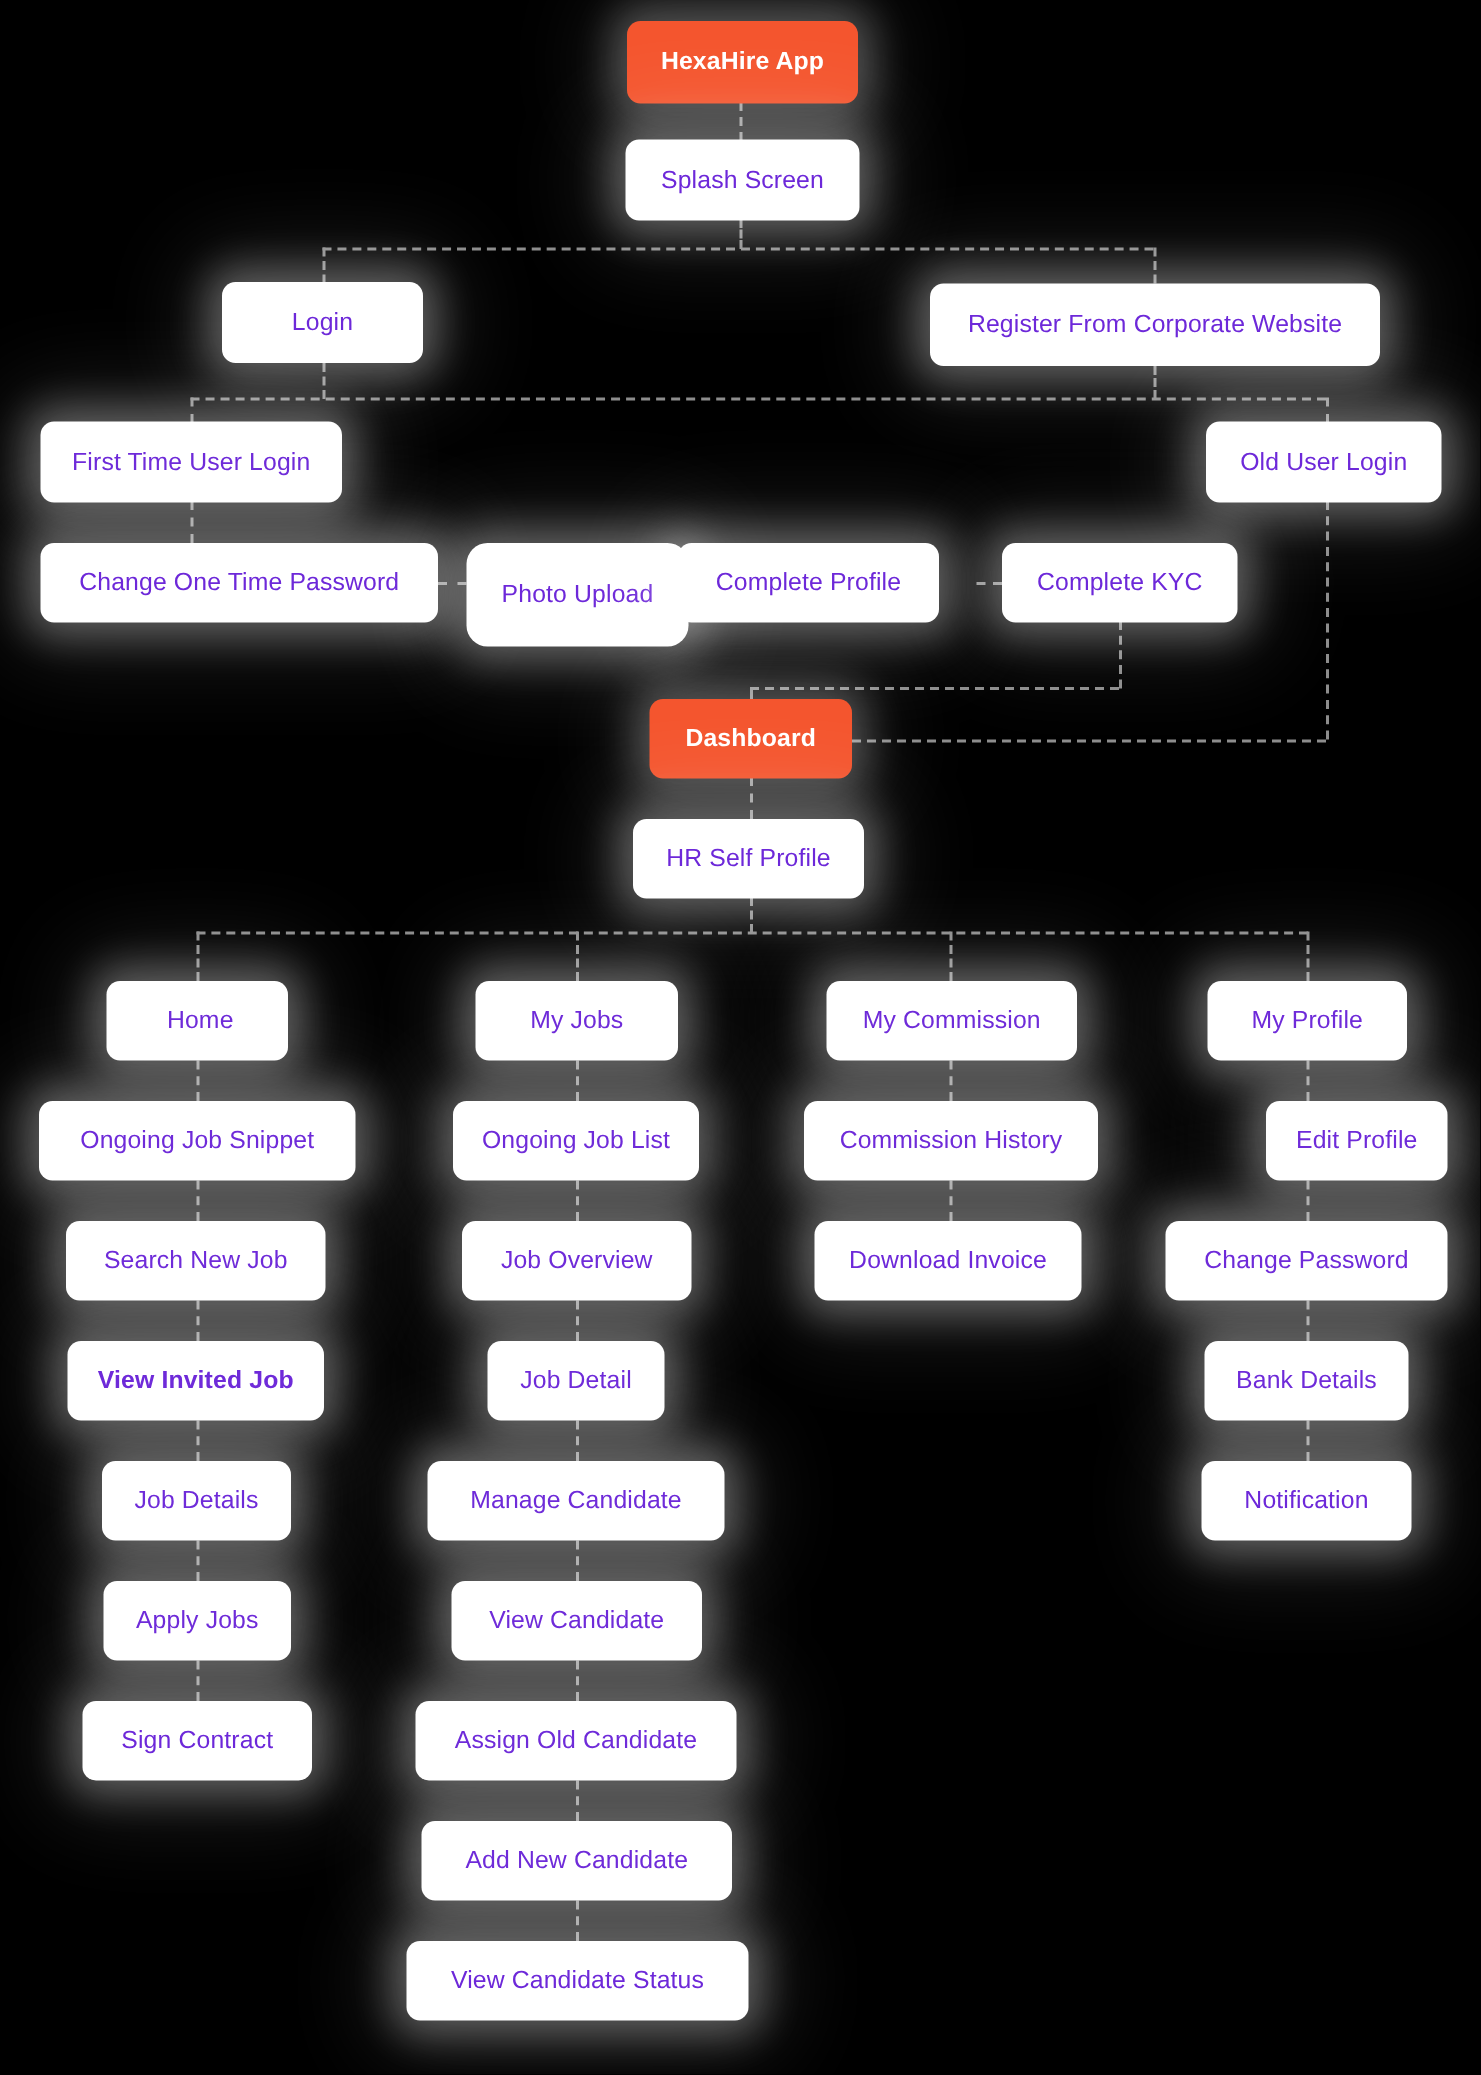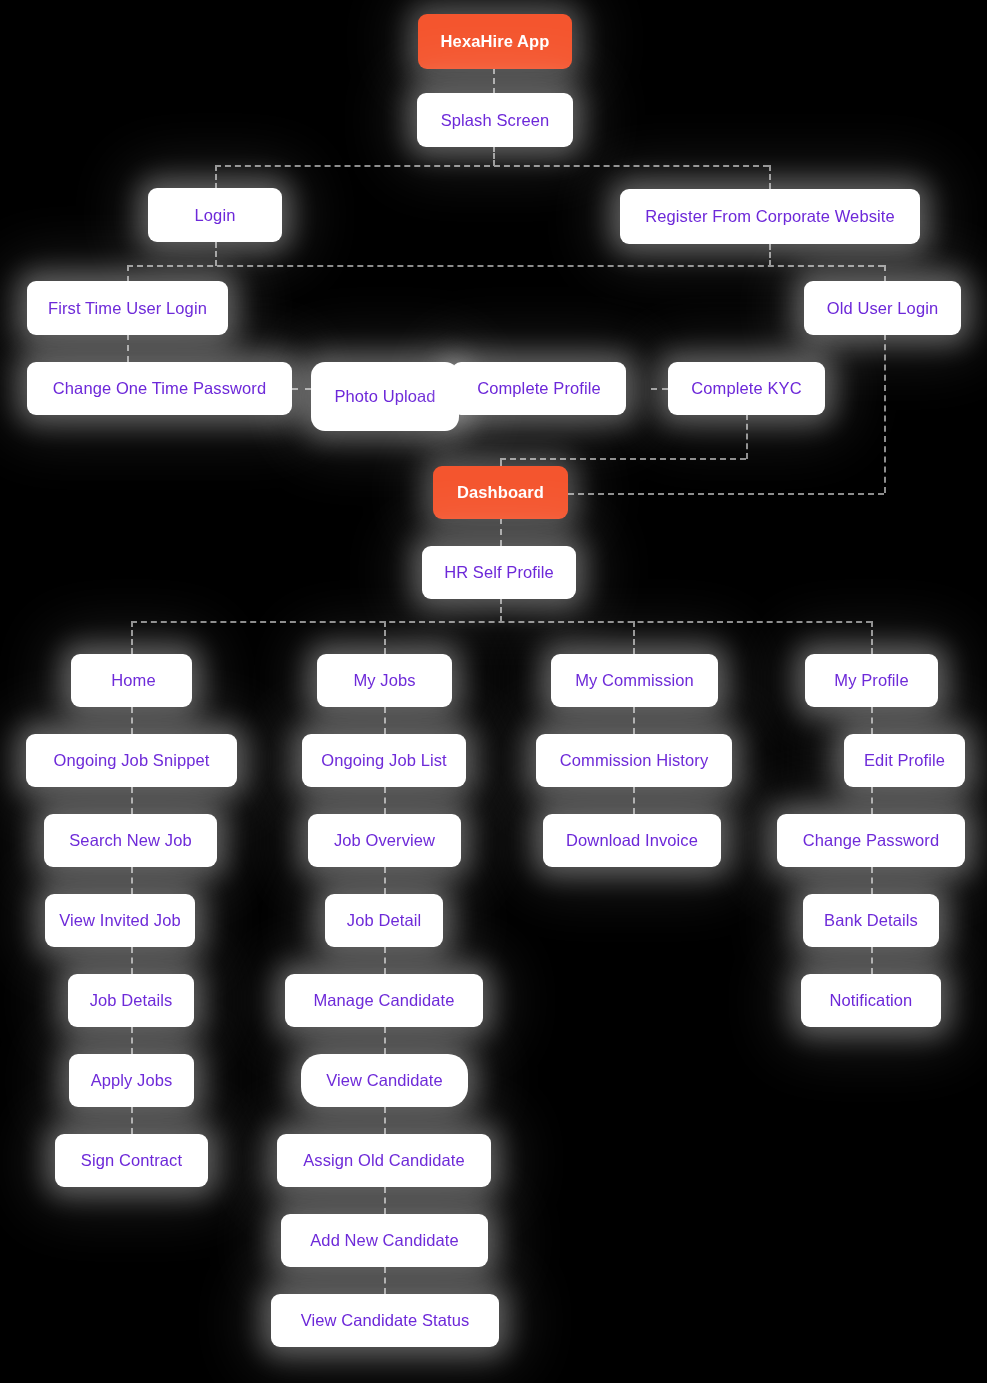--- a/index.html
+++ b/index.html
@@ -144,31 +144,31 @@
 
   <div class="node" style="left:668px; top:362px; width:157px; height:53px;">Complete KYC</div>
 
   <div class="node accent" style="left:433px; top:466px; width:135px; height:53px;">Dashboard</div>
 
   <div class="node" style="left:422px; top:546px; width:154px; height:53px;">HR Self Profile</div>
 
   <div class="node" style="left:71px; top:654px; width:121px; height:53px;padding-left:12px;">Home</div>
   <div class="node" style="left:26px; top:734px; width:211px; height:53px;">Ongoing Job Snippet</div>
   <div class="node" style="left:44px; top:814px; width:173px; height:53px;">Search New Job</div>
-  <div class="node" style="left:45px; top:894px; width:150px; height:53px;">View Invited Job</div>
+  <div class="node" style="left:45px; top:894px; width:171px; height:53px;font-weight:bold;">View Invited Job</div>
   <div class="node" style="left:68px; top:974px; width:126px; height:53px;">Job Details</div>
   <div class="node" style="left:69px; top:1054px; width:125px; height:53px;">Apply Jobs</div>
   <div class="node" style="left:55px; top:1134px; width:153px; height:53px;">Sign Contract</div>
 
   <div class="node" style="left:317px; top:654px; width:135px; height:53px;">My Jobs</div>
   <div class="node" style="left:302px; top:734px; width:164px; height:53px;">Ongoing Job List</div>
   <div class="node" style="left:308px; top:814px; width:153px; height:53px;">Job Overview</div>
   <div class="node" style="left:325px; top:894px; width:118px; height:53px;">Job Detail</div>
   <div class="node" style="left:285px; top:974px; width:198px; height:53px;">Manage Candidate</div>
-  <div class="node" style="left:301px; top:1054px; width:167px; height:53px;border-radius:20px;">View Candidate</div>
+  <div class="node" style="left:301px; top:1054px; width:167px; height:53px;">View Candidate</div>
   <div class="node" style="left:277px; top:1134px; width:214px; height:53px;">Assign Old Candidate</div>
   <div class="node" style="left:281px; top:1214px; width:207px; height:53px;">Add New Candidate</div>
   <div class="node" style="left:271px; top:1294px; width:228px; height:53px;">View Candidate Status</div>
 
   <div class="node" style="left:551px; top:654px; width:167px; height:53px;">My Commission</div>
   <div class="node" style="left:536px; top:734px; width:196px; height:53px;">Commission History</div>
   <div class="node" style="left:543px; top:814px; width:178px; height:53px;">Download Invoice</div>
 
   <div class="node" style="left:805px; top:654px; width:133px; height:53px;">My Profile</div>
   <div class="node" style="left:811px; top:734px; width:121px; height:53px;margin-left:33px;">Edit Profile</div>

